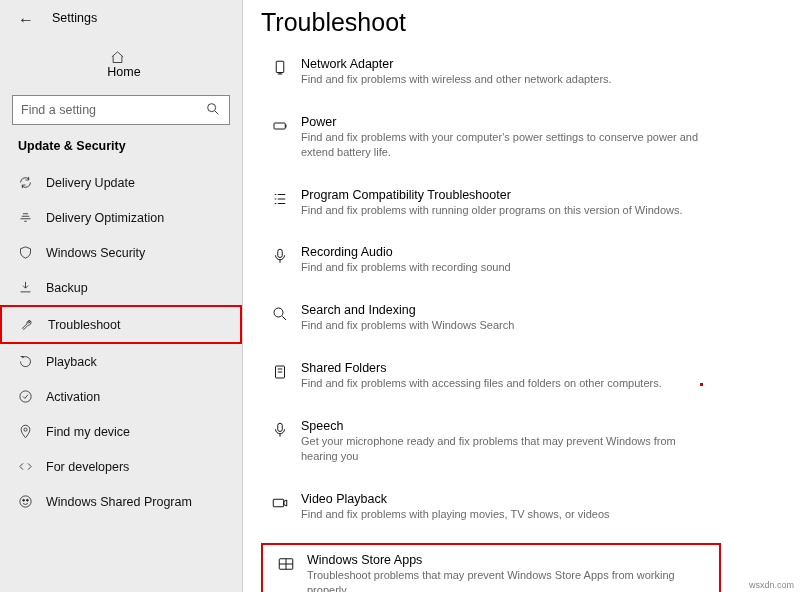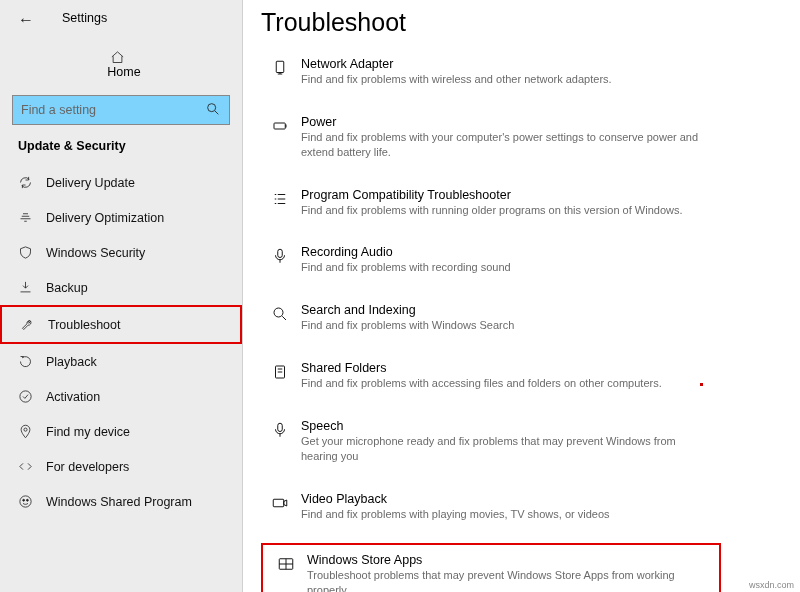--- a/index.html
+++ b/index.html
@@ -1,24 +1,24 @@
 <!DOCTYPE html>
 <html><head>
 <meta charset="utf-8">
 <style>
   * { box-sizing: border-box; margin: 0; padding: 0; font-family: "Segoe UI", Tahoma, sans-serif; }
   body { width: 800px; height: 592px; background: #fff; display: flex; overflow: hidden; font-size: 12px; color: #000; }
   .sidebar { width: 243px; background: #ececec; border-right: 1px solid #d0d0d0; display: flex; flex-direction: column; }
   .header { display: flex; align-items: center; padding: 10px 18px 12px 18px; }
   .back { width: 14px; text-align: center; color: #222; font-size: 16px; line-height:1; }
-  .title { margin-left: 30px; font-size: 12.5px; font-weight: 400; }
+  .title { margin-left: 20px; font-size: 12.5px; font-weight: 400; }
   .home-row { display: flex; align-items: center; padding: 8px 18px; margin: 4px 0 8px; flex-direction: column; }
   .home-row .icon, .nav-item .icon { width: 22px; color: #333; display:flex; align-items:center; }
   .home-row .label, .nav-item .label { font-size: 12.5px; margin-left: 6px; }
-  .searchbox { margin: 0 12px 14px; height: 30px; border: 1px solid #888; display:flex; align-items:center; padding:0 8px; background:#7dd3fc; }
+  .searchbox { margin: 0 12px 14px; height: 30px; border: 1px solid #888; display:flex; align-items:center; padding:0 8px; background:#ffffff; }
   .searchbox input { flex:1; border:none; outline:none; background:transparent; font-size:12.5px; color:#555; }
   .searchbox input::placeholder{ color:#666; }
   .search-icon { color:#555; }
   .cat { padding: 0 18px 12px; font-size: 12.5px; font-weight:600; }
   .nav-item { display:flex; align-items:center; padding: 10px 18px; cursor:pointer; color:#111; }
   .highlight-red { border: 2px solid #e00000; }
   .content { flex:1; background:#fff; padding: 6px 0 0 18px; overflow: hidden; }
   .page-title { font-size: 25px; font-weight: 350; margin: 2px 0 14px 0; }
   .ts-list { display:flex; flex-direction:column; gap: 16px; }
   .ts-item { display:flex; align-items:flex-start; padding: 6px 10px 6px 6px; max-width: 460px; }

